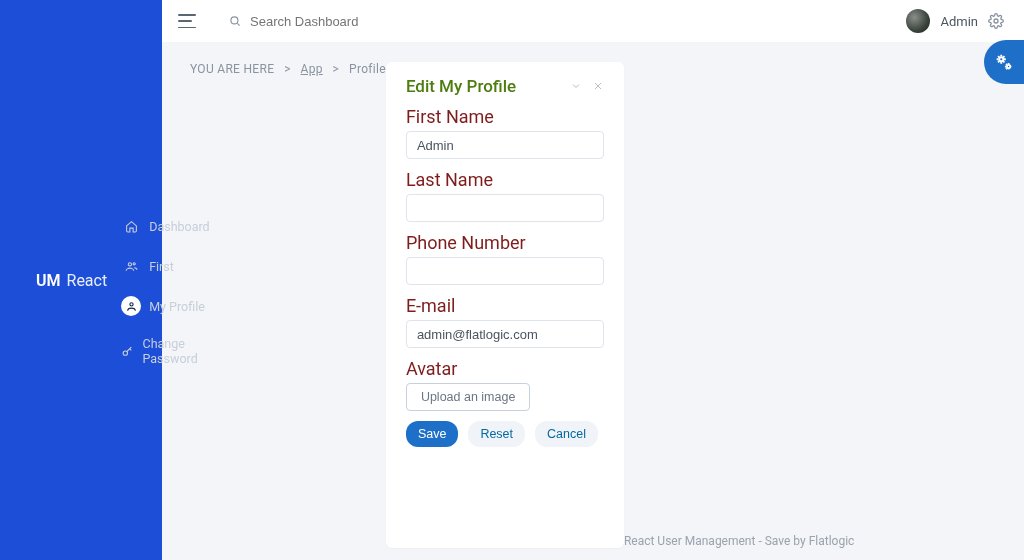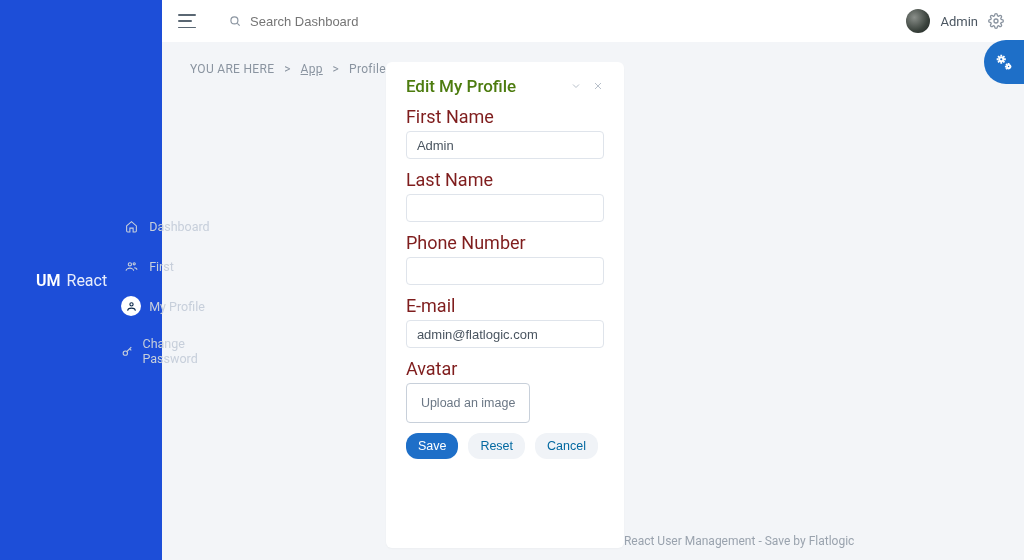--- a/index.html
+++ b/index.html
@@ -41,21 +41,21 @@
   .breadcrumb a { color: #8a94a0; text-decoration: underline; }
   .card { background: #fff; border-radius: 6px; padding: 14px 20px 20px 20px; box-shadow: 0 1px 2px rgba(0,0,0,0.03); }
   .card-header { display: flex; align-items: center; margin-bottom: 10px; }
   .card-title { font-size: 17px; font-weight: 500; color: #4d7c0f; }
   .card-actions { margin-left: auto; display: flex; gap: 10px; color: #b8c0ca; }
   .card-actions .ico-btn { width: 12px; height: 12px; cursor: pointer; }
 
   .form-group { margin-bottom: 10px; }
   .form-label { display: block; font-size: 18px; color: #7f1d1d; margin-bottom: 4px; }
   .form-input { width: 100%; height: 28px; border: 1px solid #dfe4eb; border-radius: 4px; padding: 0 10px; font-size: 13px; color: #4a5560; outline: none; background: #fff; }
-  .upload-btn { height: 40px; border: 1px solid #c8d0da; background: #fff; color: #6b7785; font-size: 12.5px; padding: 4px 14px; border-radius: 4px; cursor: pointer; }
+  .upload-btn { height: 28px; border: 1px solid #c8d0da; background: #fff; color: #6b7785; font-size: 12.5px; padding: 4px 14px; border-radius: 4px; cursor: pointer; }
 
   .btn-row { display: flex; gap: 10px; margin-top: 8px; }
   .btn { height: 26px; padding: 0 12px; border: none; border-radius: 12px; font-size: 12.5px; cursor: pointer; }
   .btn-primary { background: #1e6fc8; color: #fff; }
   .btn-light { background: #f0f3f7; color: #0369a1; }
 
   .footer { margin-top: auto; padding-top: 30px; font-size: 12px; color: #9aa3ae; }
 </style>
 </head>
 <body>

